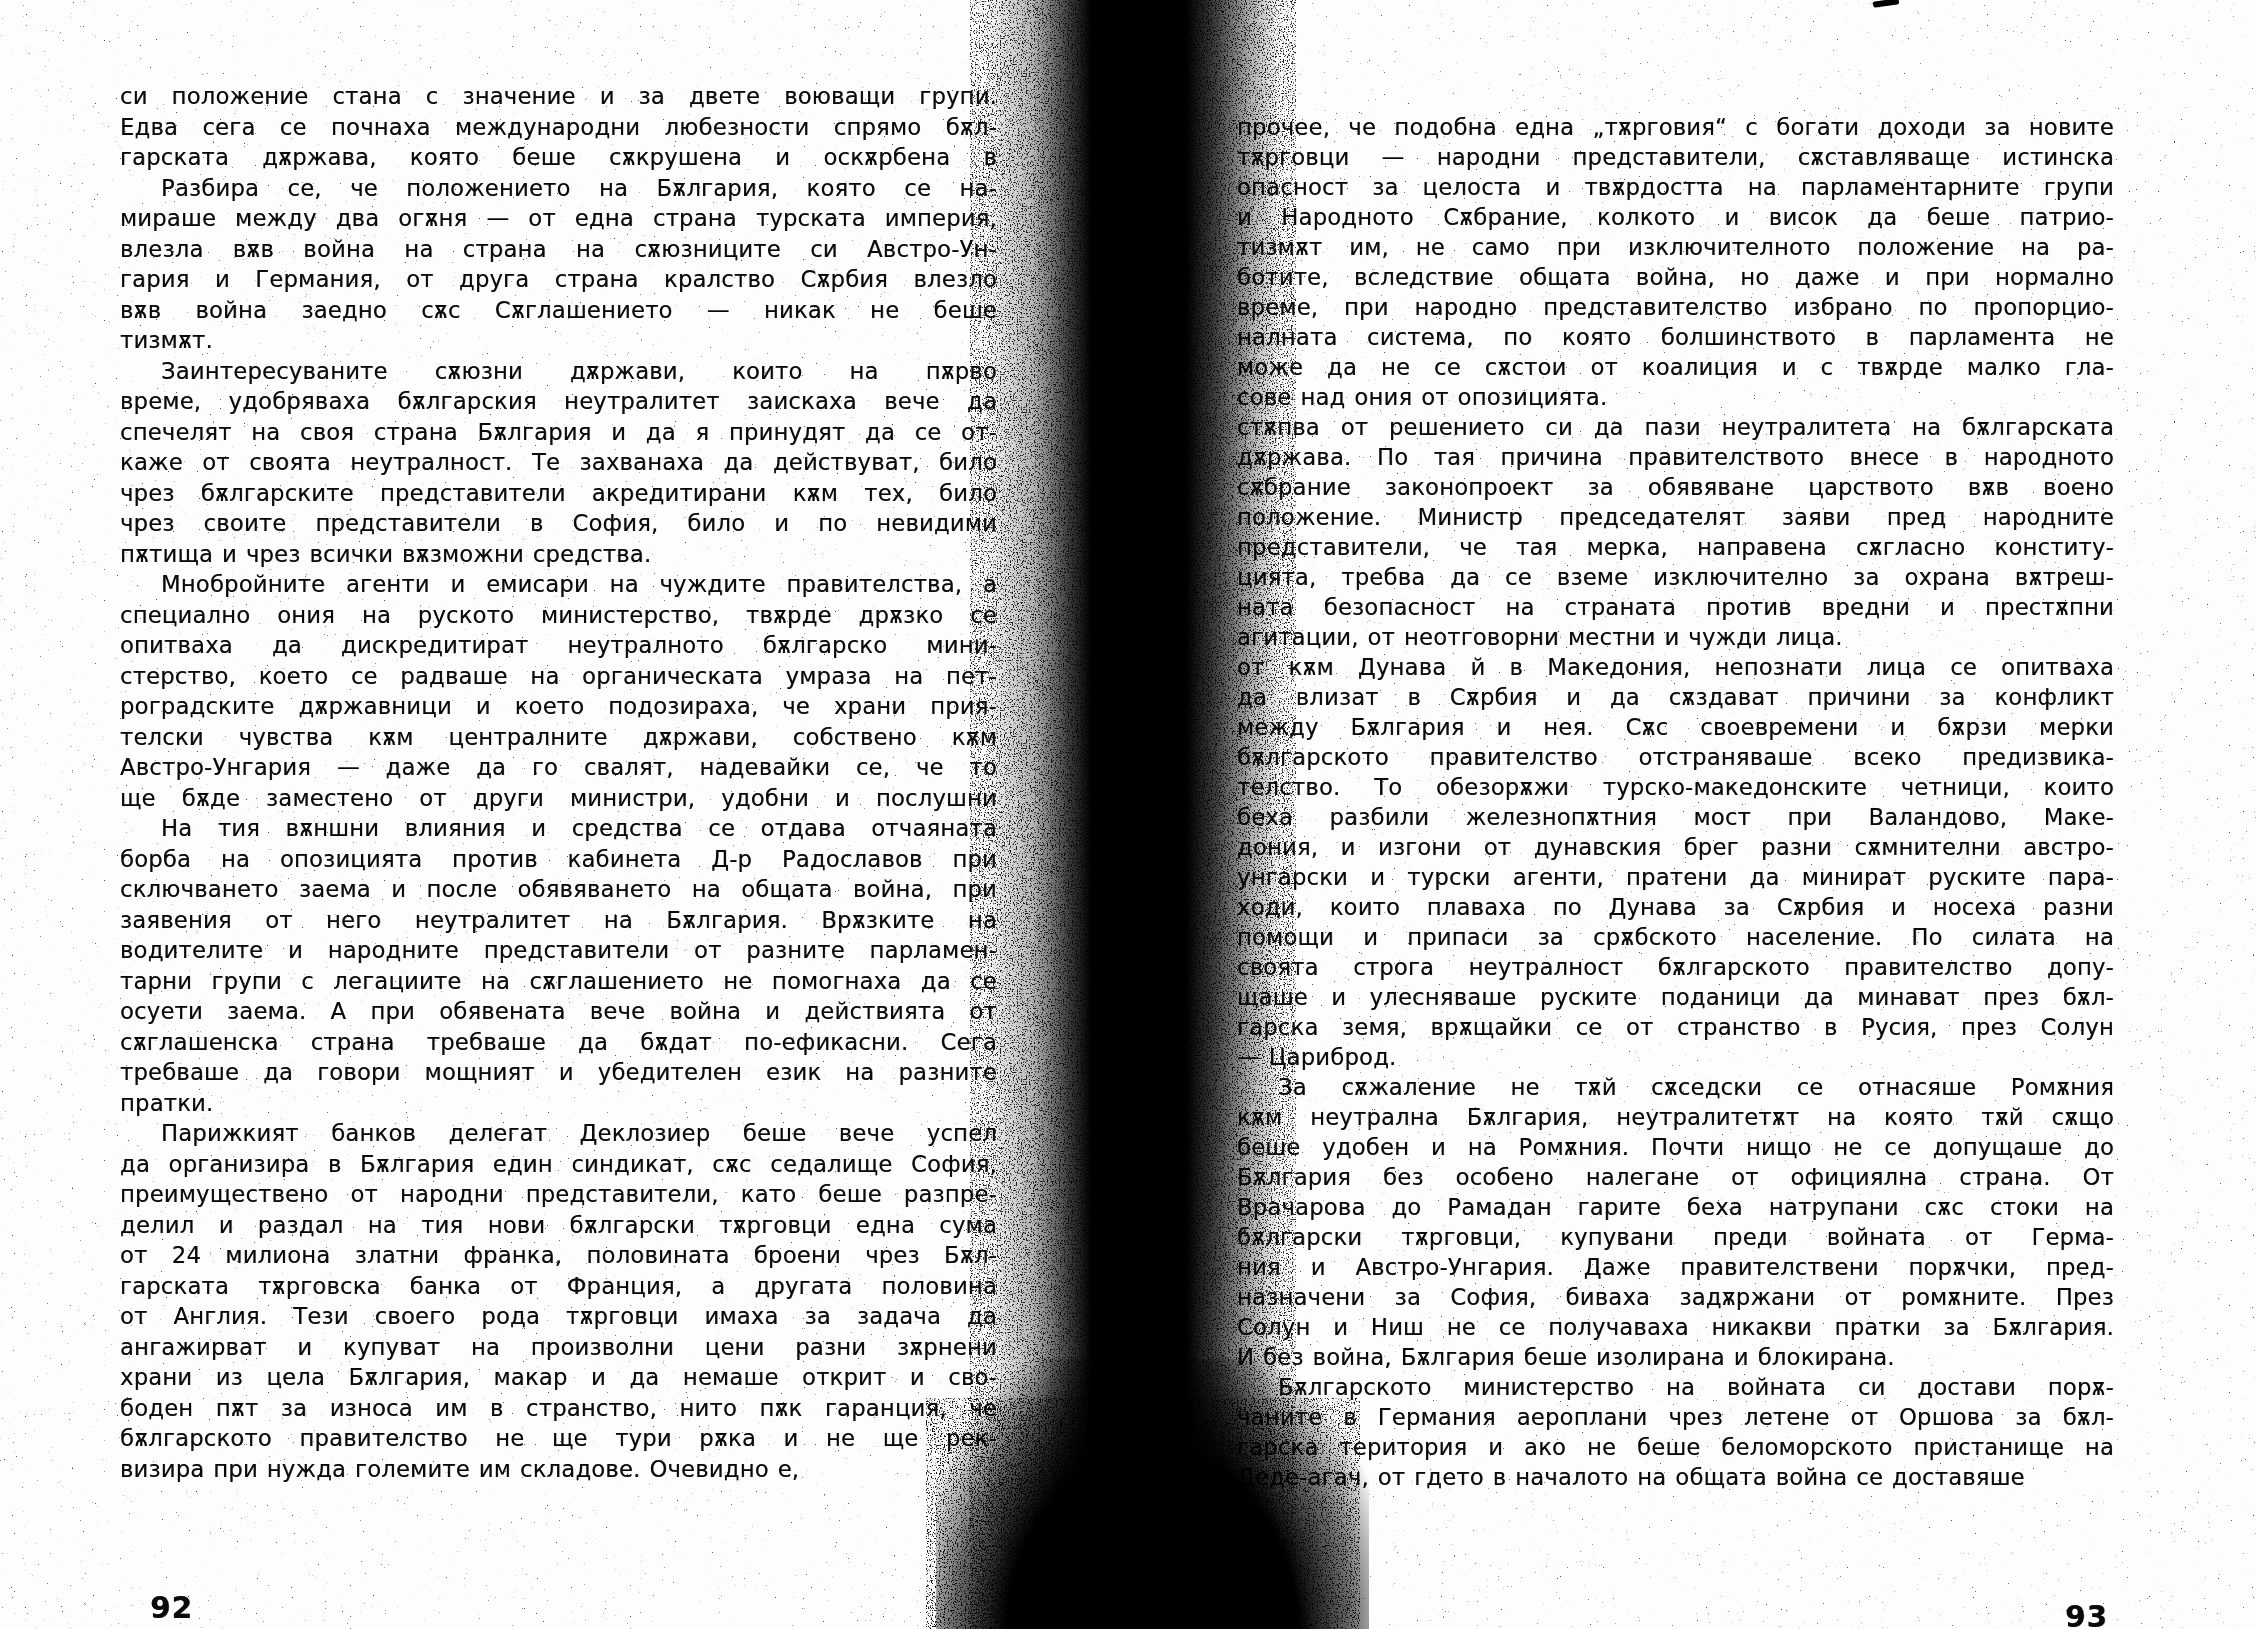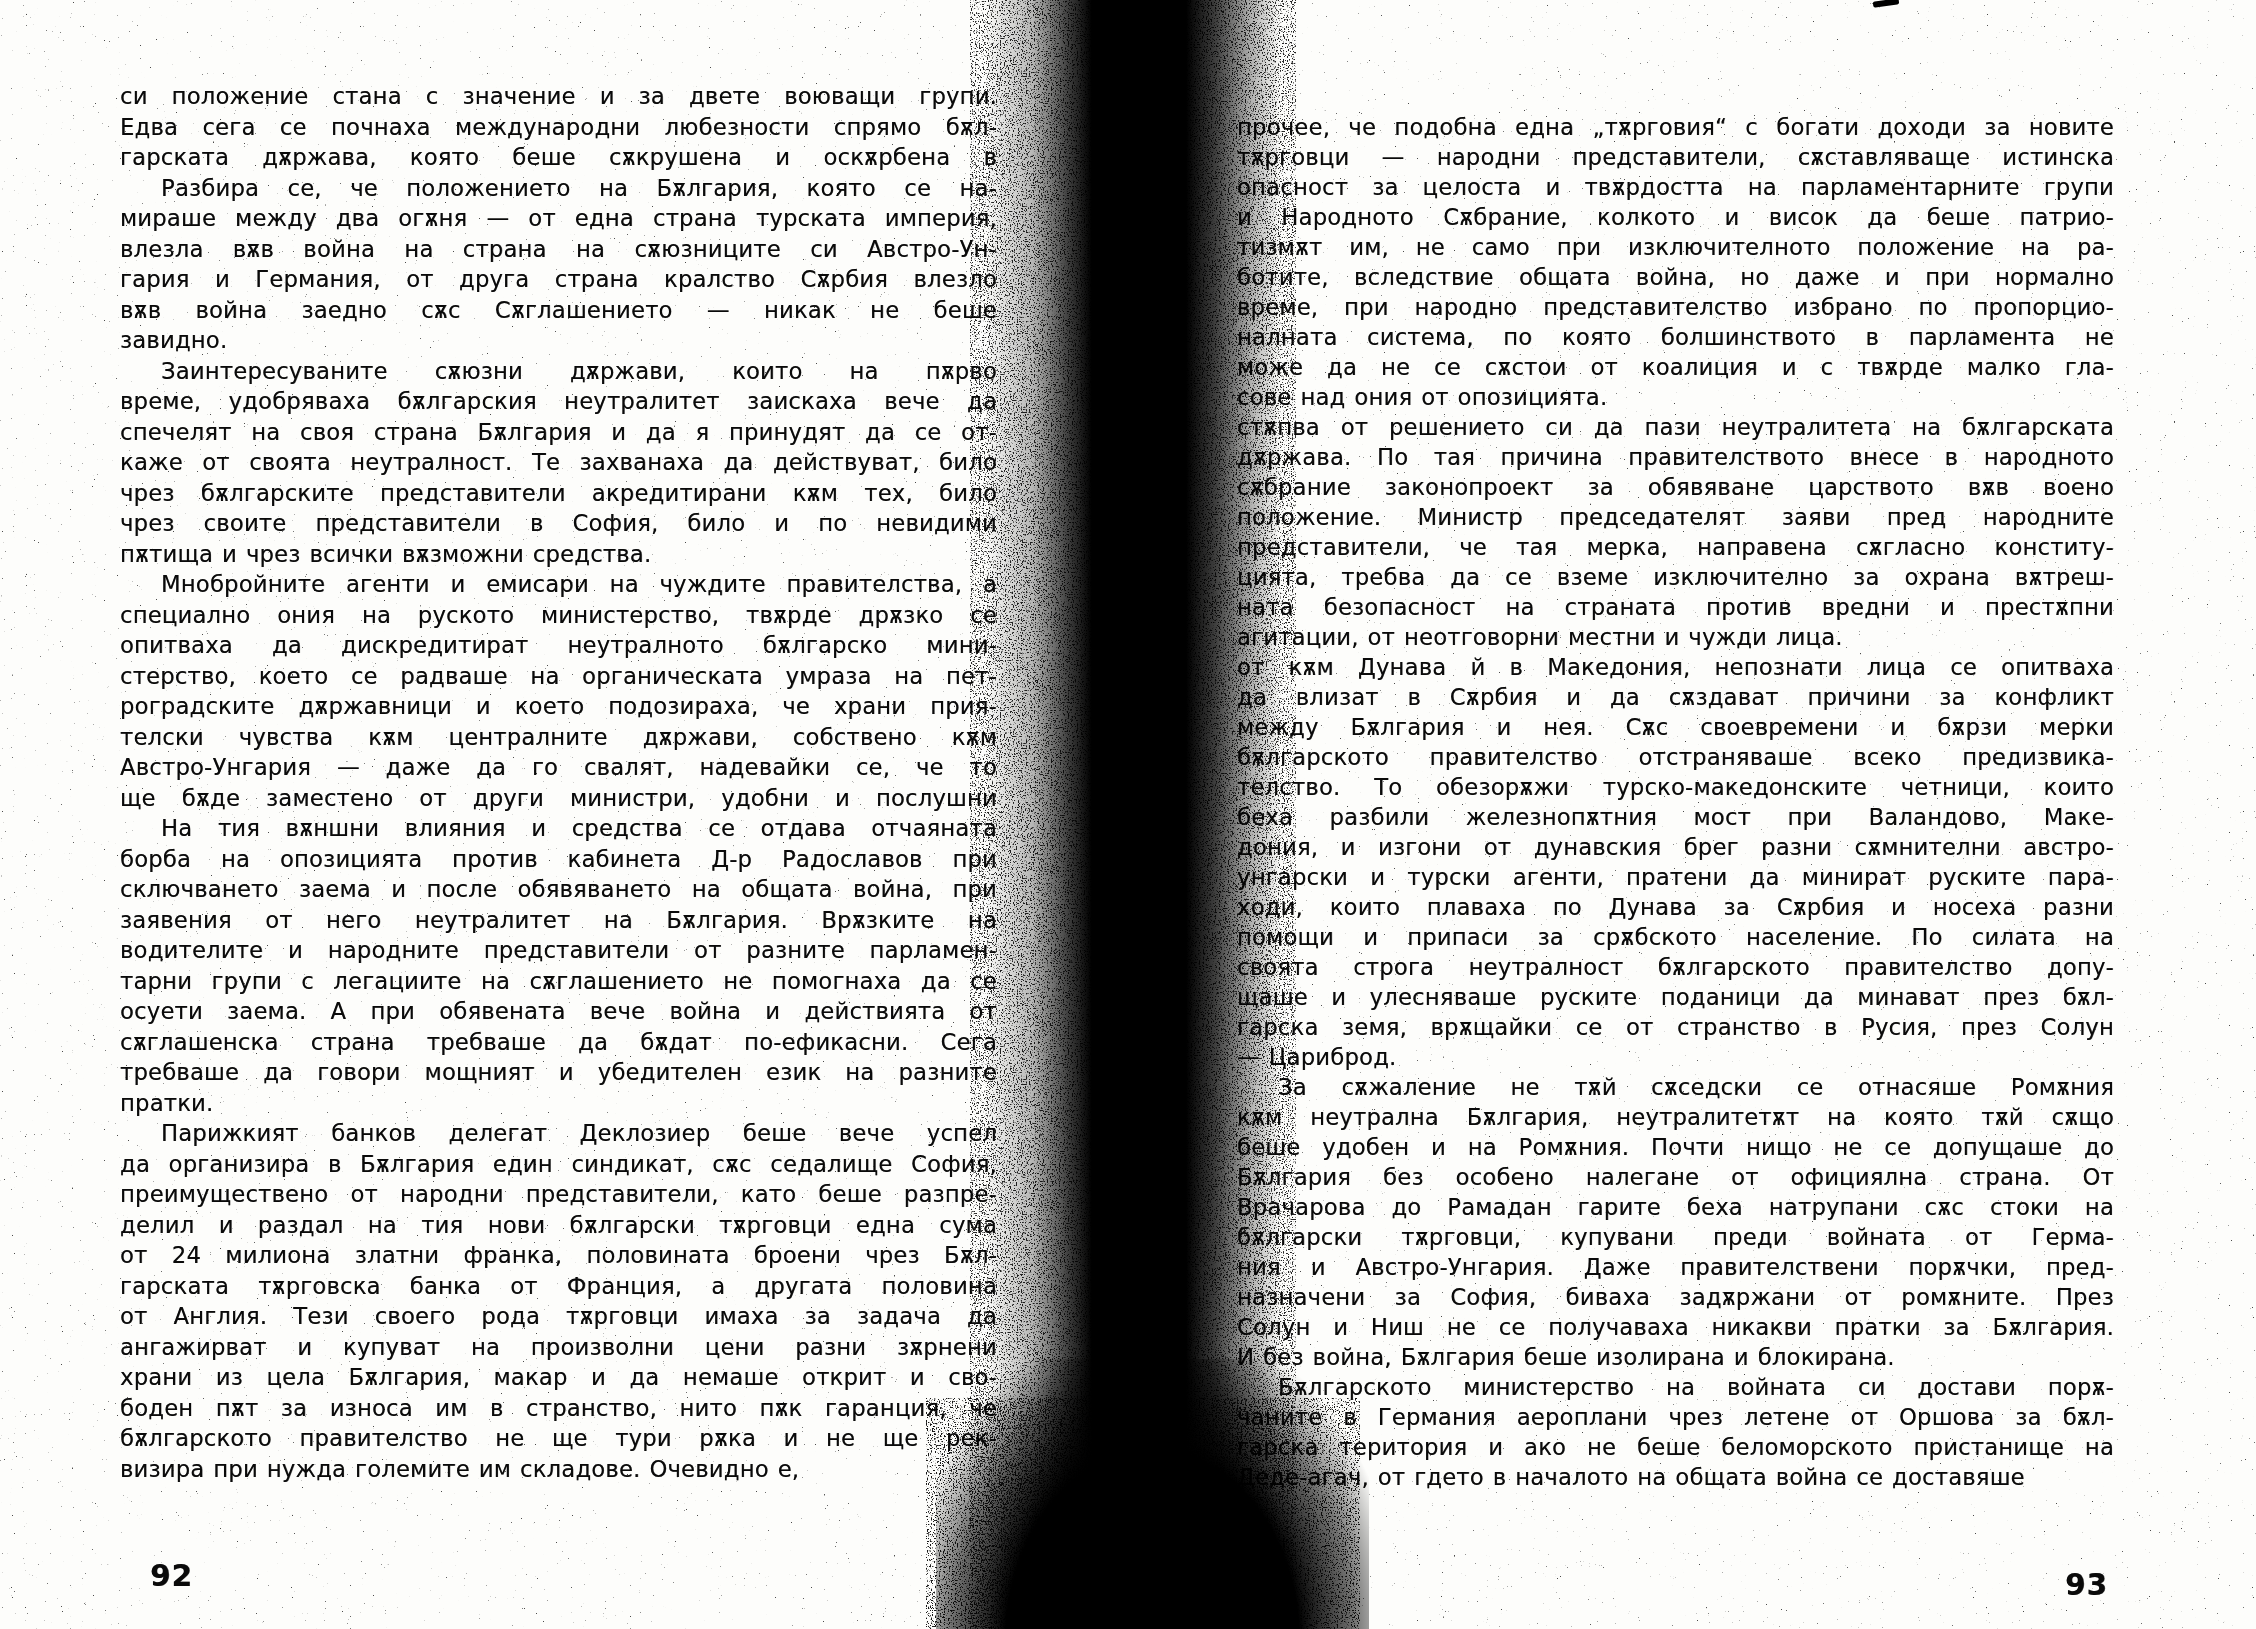--- a/index.html
+++ b/index.html
@@ -27,20 +27,21 @@
     min-height:1em;
   }
   .line.last{text-align-last:left;}
   .line.indent{text-indent:41px;}
   .pagenum{
     position:absolute;
     font-size:29.6px;
     font-weight:bold;
     letter-spacing:1px;
     text-shadow:0.4px 0.4px 0 rgba(0,0,0,.6);
+    margin-top:32px;
   }
   .pagenum-left{left:150px;top:1559px;}
   .pagenum-right{left:2065px;top:1568px;}
   
   .gutter-shadow{
     position:absolute;left:985px;top:0;width:296px;height:1629px;
     background:linear-gradient(90deg,
       rgba(0,0,0,0) 0%,
       rgba(0,0,0,.28) 16%,
       rgba(0,0,0,.75) 28%,
@@ -73,21 +74,21 @@
         <div class="line">си положение стана с значение и за двете воюващи групи.</div>
         <div class="line">Едва сега се почнаха международни любезности спрямо бѫл-</div>
         <div class="line">гарската дѫржава, която беше сѫкрушена и оскѫрбена в</div>
       </div>
       <div class="paragraph">
         <div class="line indent">Разбира се, че положението на Бѫлгария, която се на-</div>
         <div class="line">мираше между два огѫня — от една страна турската империя,</div>
         <div class="line">влезла вѫв война на страна на сѫюзниците си Австро-Ун-</div>
         <div class="line">гария и Германия, от друга страна кралство Сѫрбия влезло</div>
         <div class="line">вѫв война заедно сѫс Сѫглашението — никак не беше</div>
-        <div class="line last">завидно.</div>
+        <div class="line last">тизмѫт.</div>
       </div>
       <div class="paragraph">
         <div class="line indent">Заинтересуваните сѫюзни дѫржави, които на пѫрво</div>
         <div class="line">време, удобряваха бѫлгарския неутралитет заискаха вече да</div>
         <div class="line">спечелят на своя страна Бѫлгария и да я принудят да се от-</div>
         <div class="line">каже от своята неутралност. Те захванаха да действуват, било</div>
         <div class="line">чрез бѫлгарските представители акредитирани кѫм тех, било</div>
         <div class="line">чрез своите представители в София, било и по невидими</div>
         <div class="line last">пѫтища и чрез всички вѫзможни средства.</div>
       </div>

